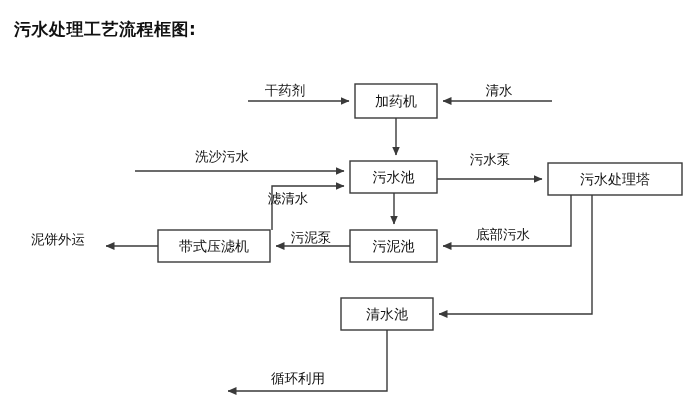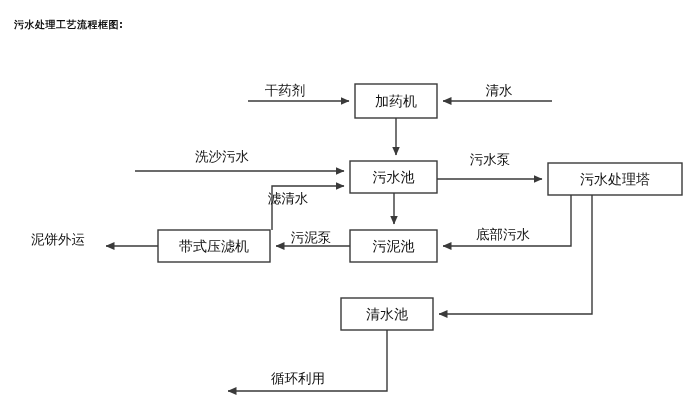--- a/index.html
+++ b/index.html
@@ -12,21 +12,21 @@
     height: 420px;
     font-family: "DejaVu Sans", "Liberation Sans", sans-serif;
     color: #1a1a1a;
     position: relative;
     overflow: hidden;
   }
   #page-title {
     position: absolute;
     left: 14px;
     top: 18px;
-    font-size: 10px;
+    font-size: 17px;
     font-weight: bold;
     letter-spacing: 0.5px;
     color: #111111;
     white-space: nowrap;
     text-align: right;
   }
   #flow-canvas {
     position: absolute;
     left: 0;
     top: 0;

